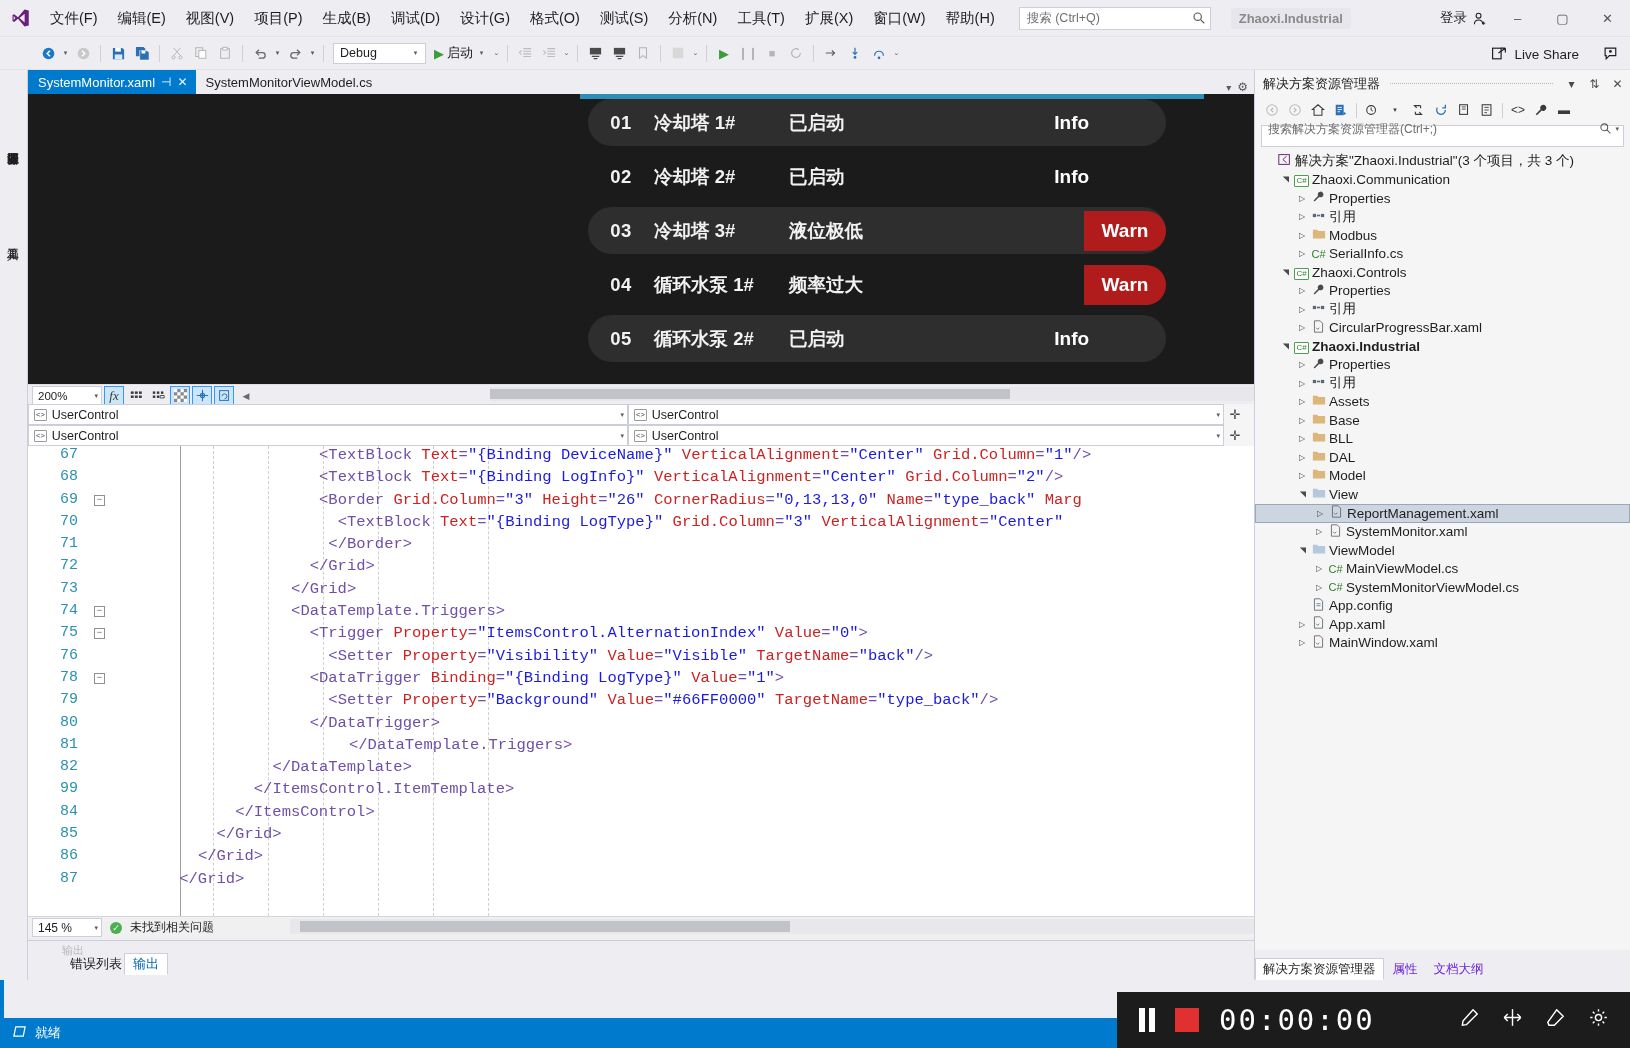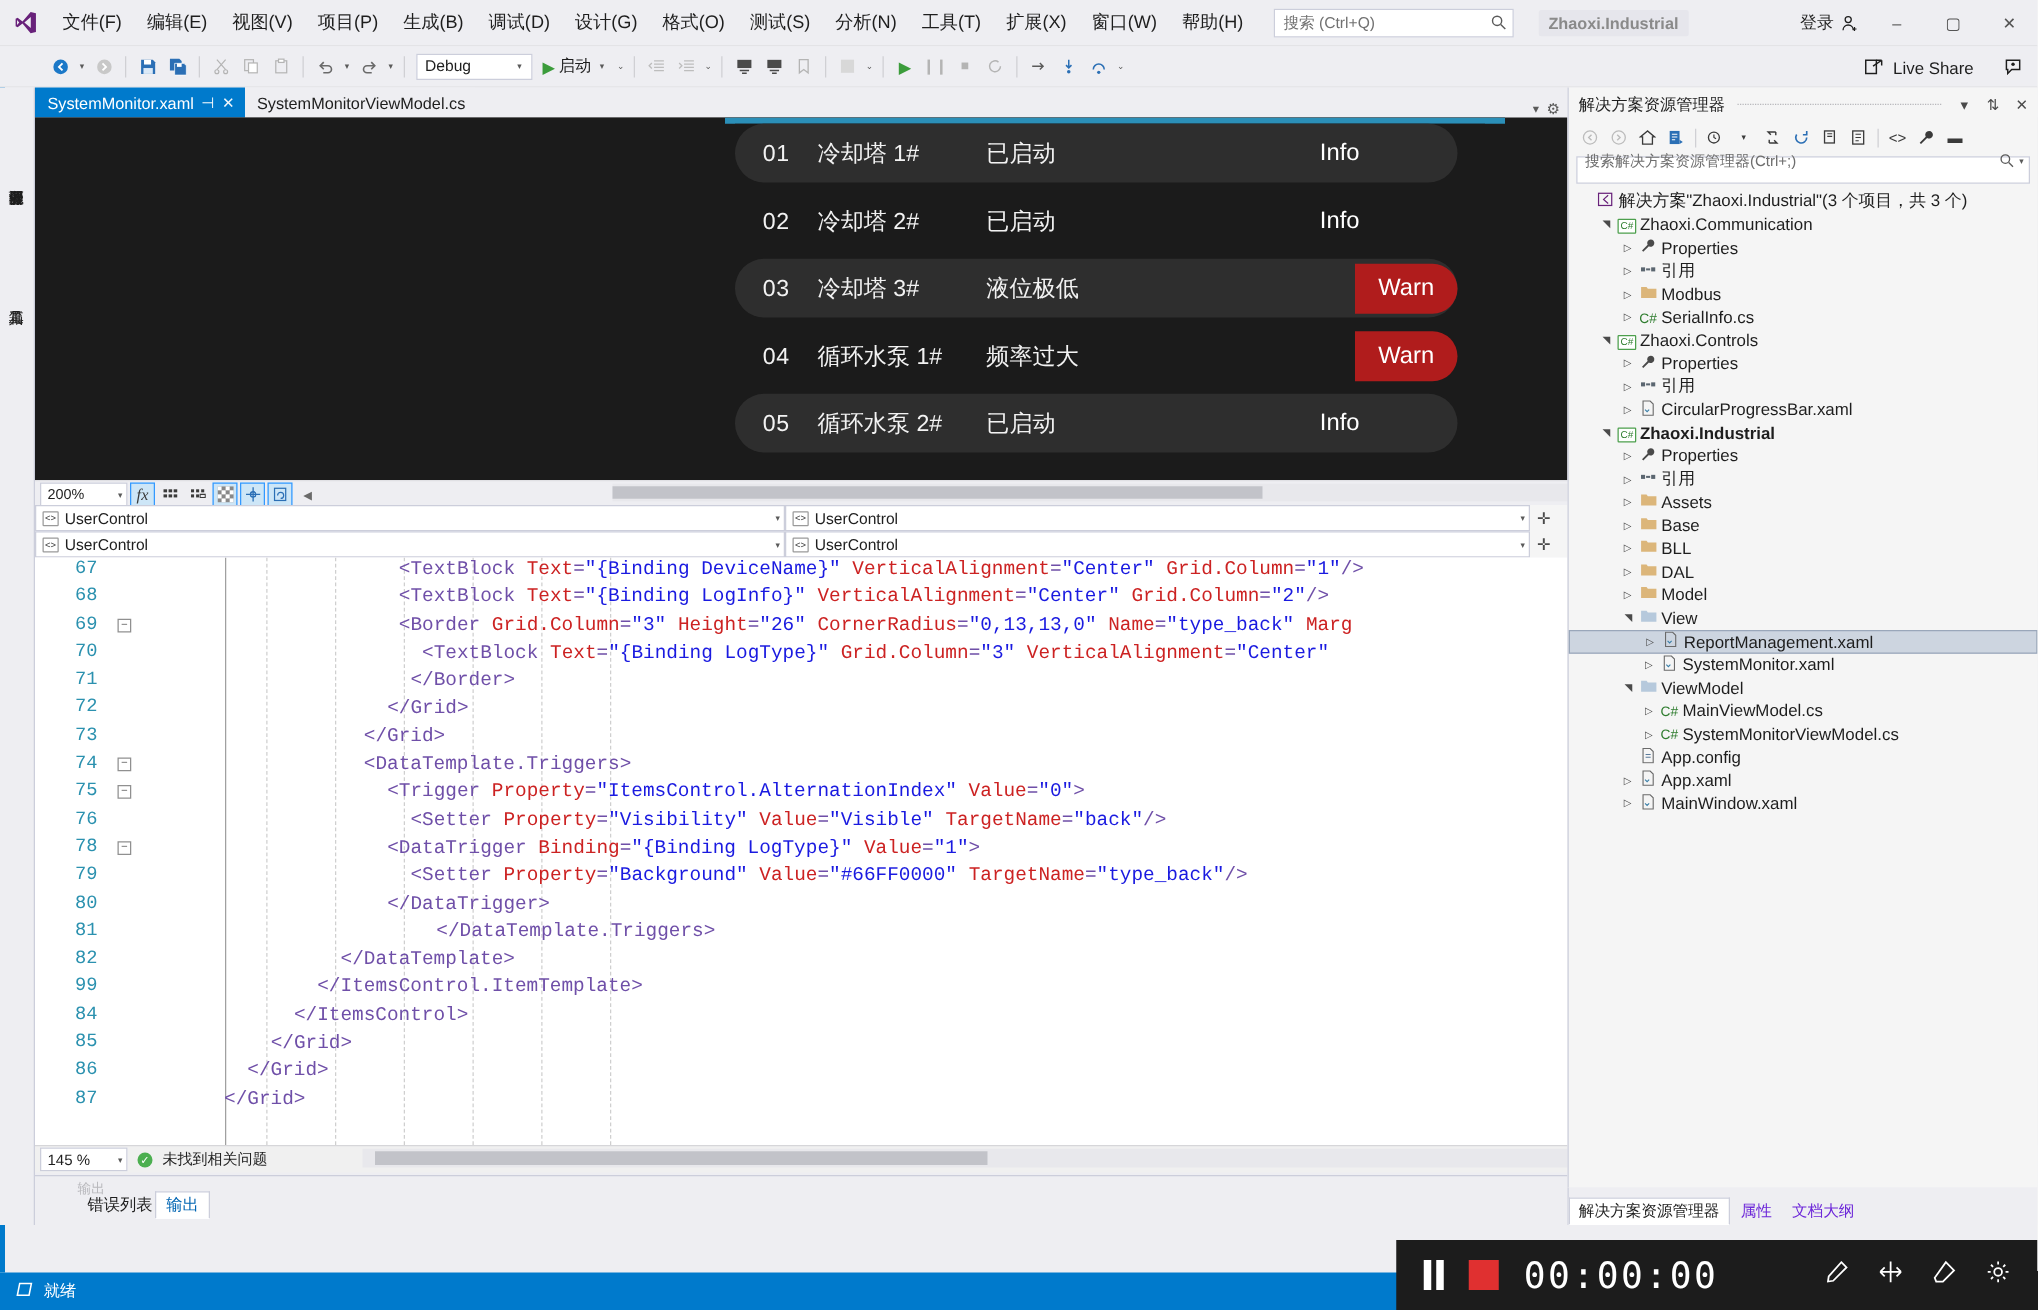--- a/index.html
+++ b/index.html
@@ -117,20 +117,21 @@
     background: #1b1b1b; overflow: hidden;
   }
   .designer-inner {
     position: absolute; left: 0; top: 0; width: 1176px; height: 290px;
     background: #1b1b1b;
   }
   .topline { position: absolute; left: 552px; top: 0; width: 624px; height: 5px; background: #2b8fb8; }
   .logpanel {
     position: absolute; left: 560px; top: 5px; width: 600px; height: 300px;
     background: #1b1b1b;
+    font-weight: bold;
   }
   .logrow {
     position: absolute; left: 0; width: 578px; height: 47px;
     display: flex; align-items: center;
     color: #f2f2f2;
   }
   .logrow.alt { background: #2e2e2e; border-radius: 24px; }
   .logrow .idx { width: 66px; text-align: center; font-size: 18.5px; letter-spacing: .5px; }
   .logrow .dev { width: 135px; font-size: 18.5px; }
   .logrow .info { flex: 1; font-size: 18.5px; }

